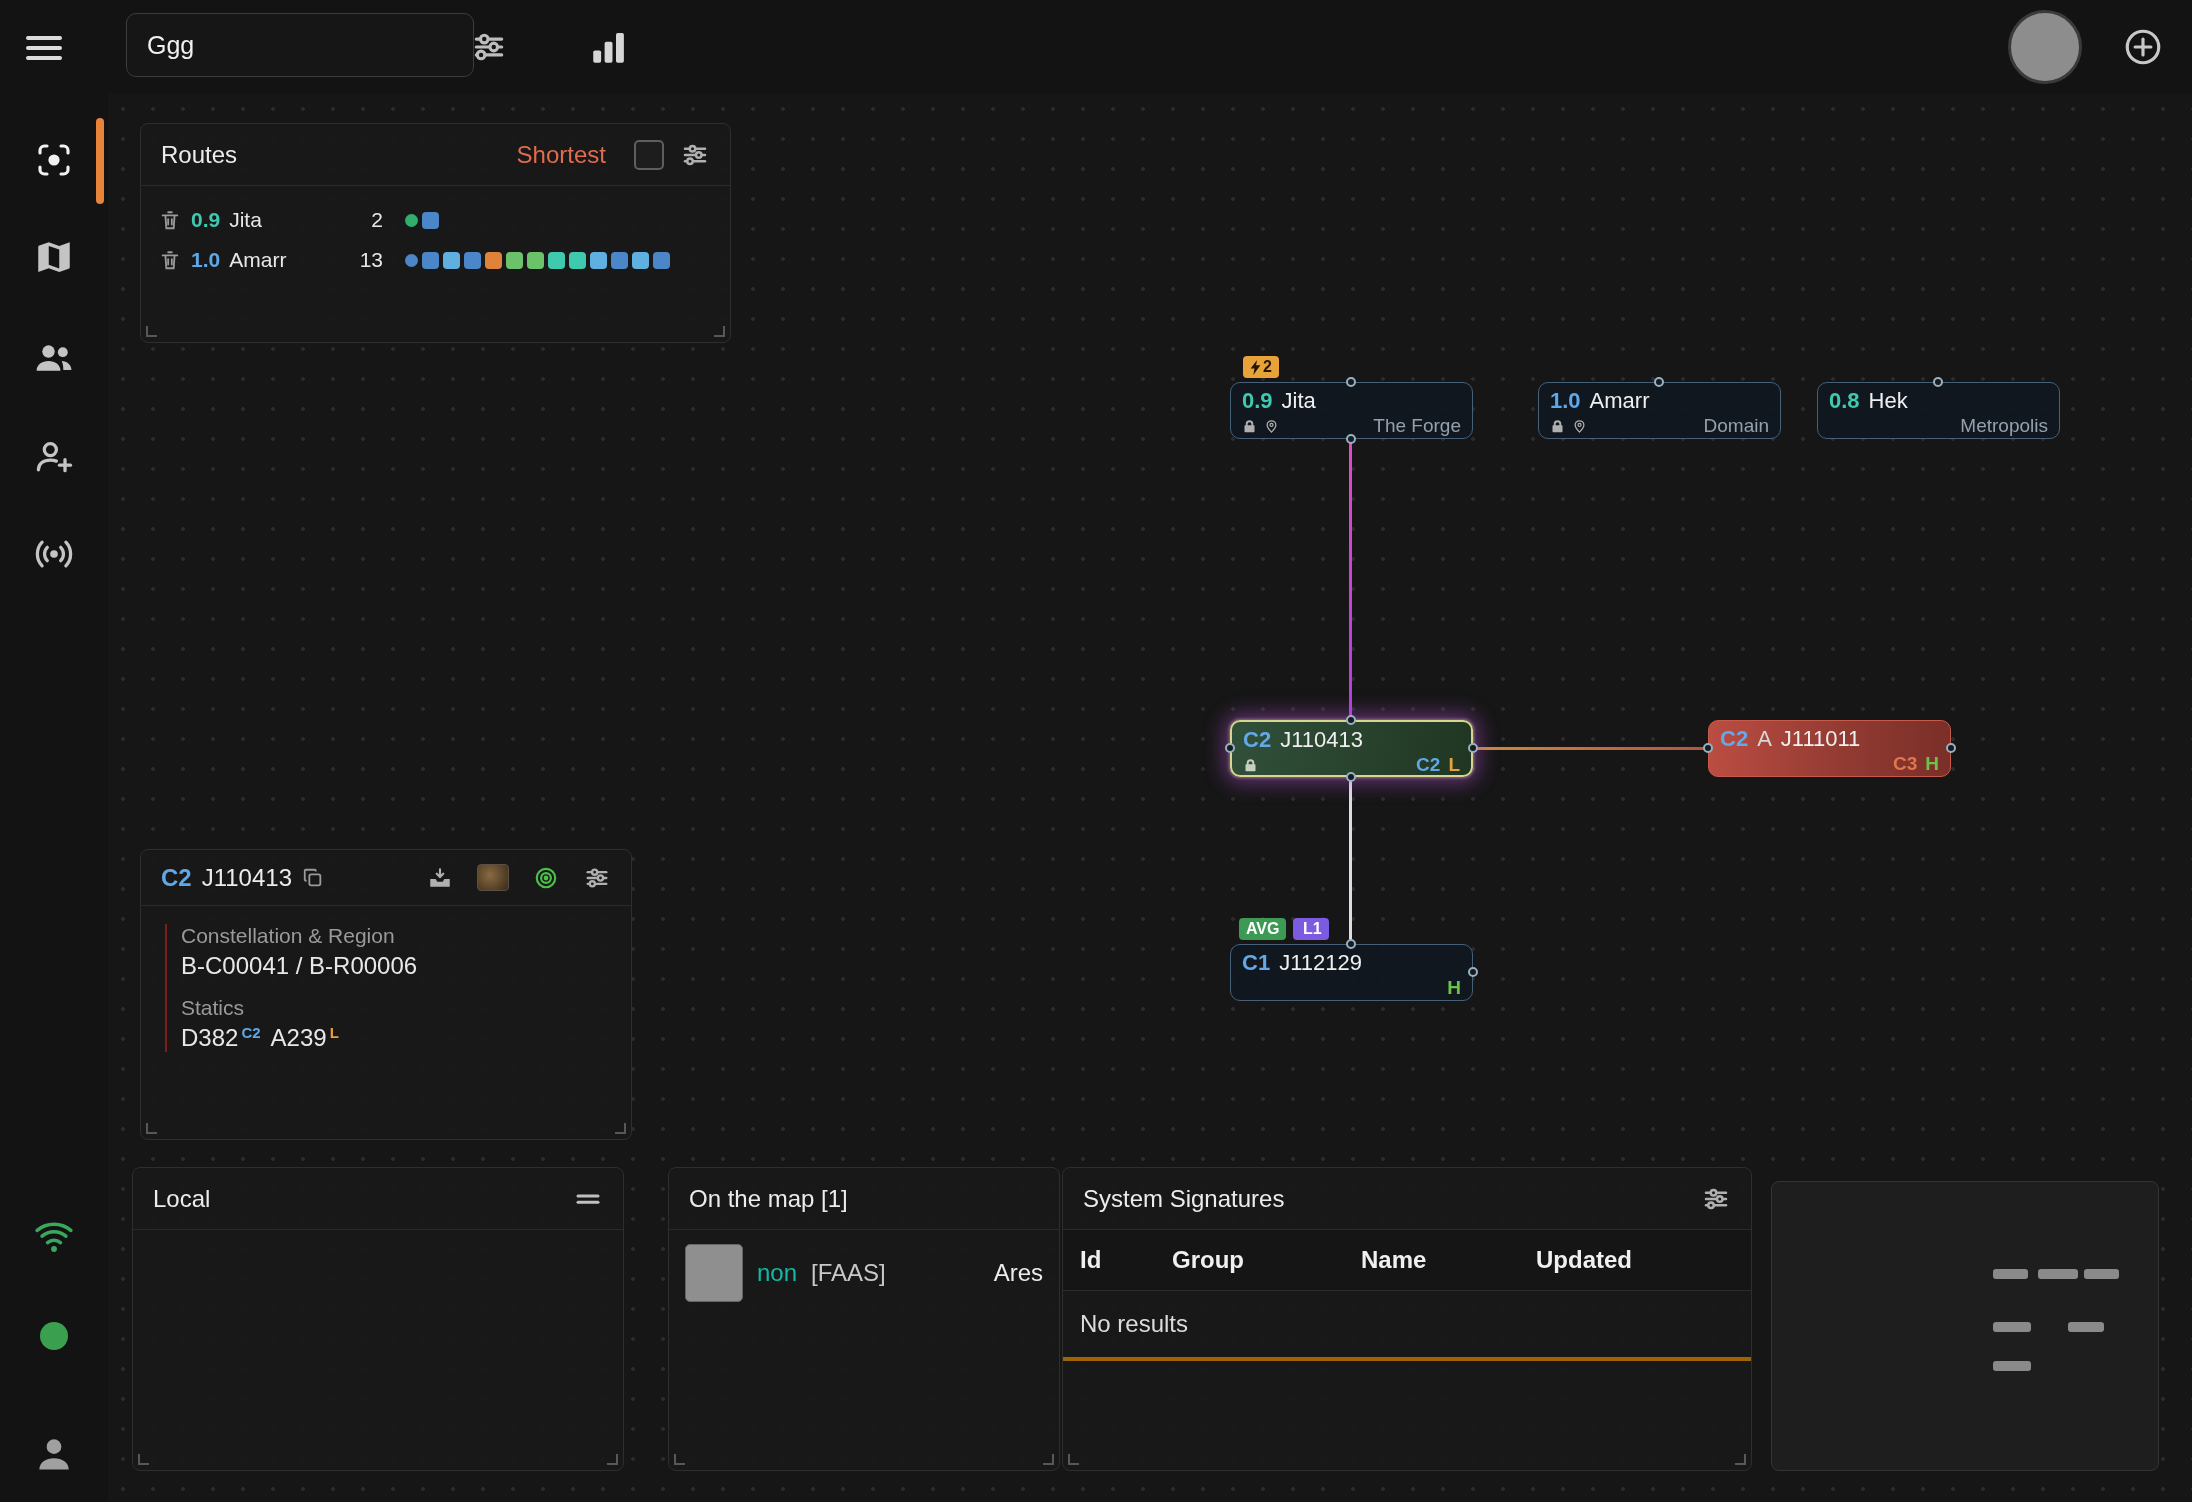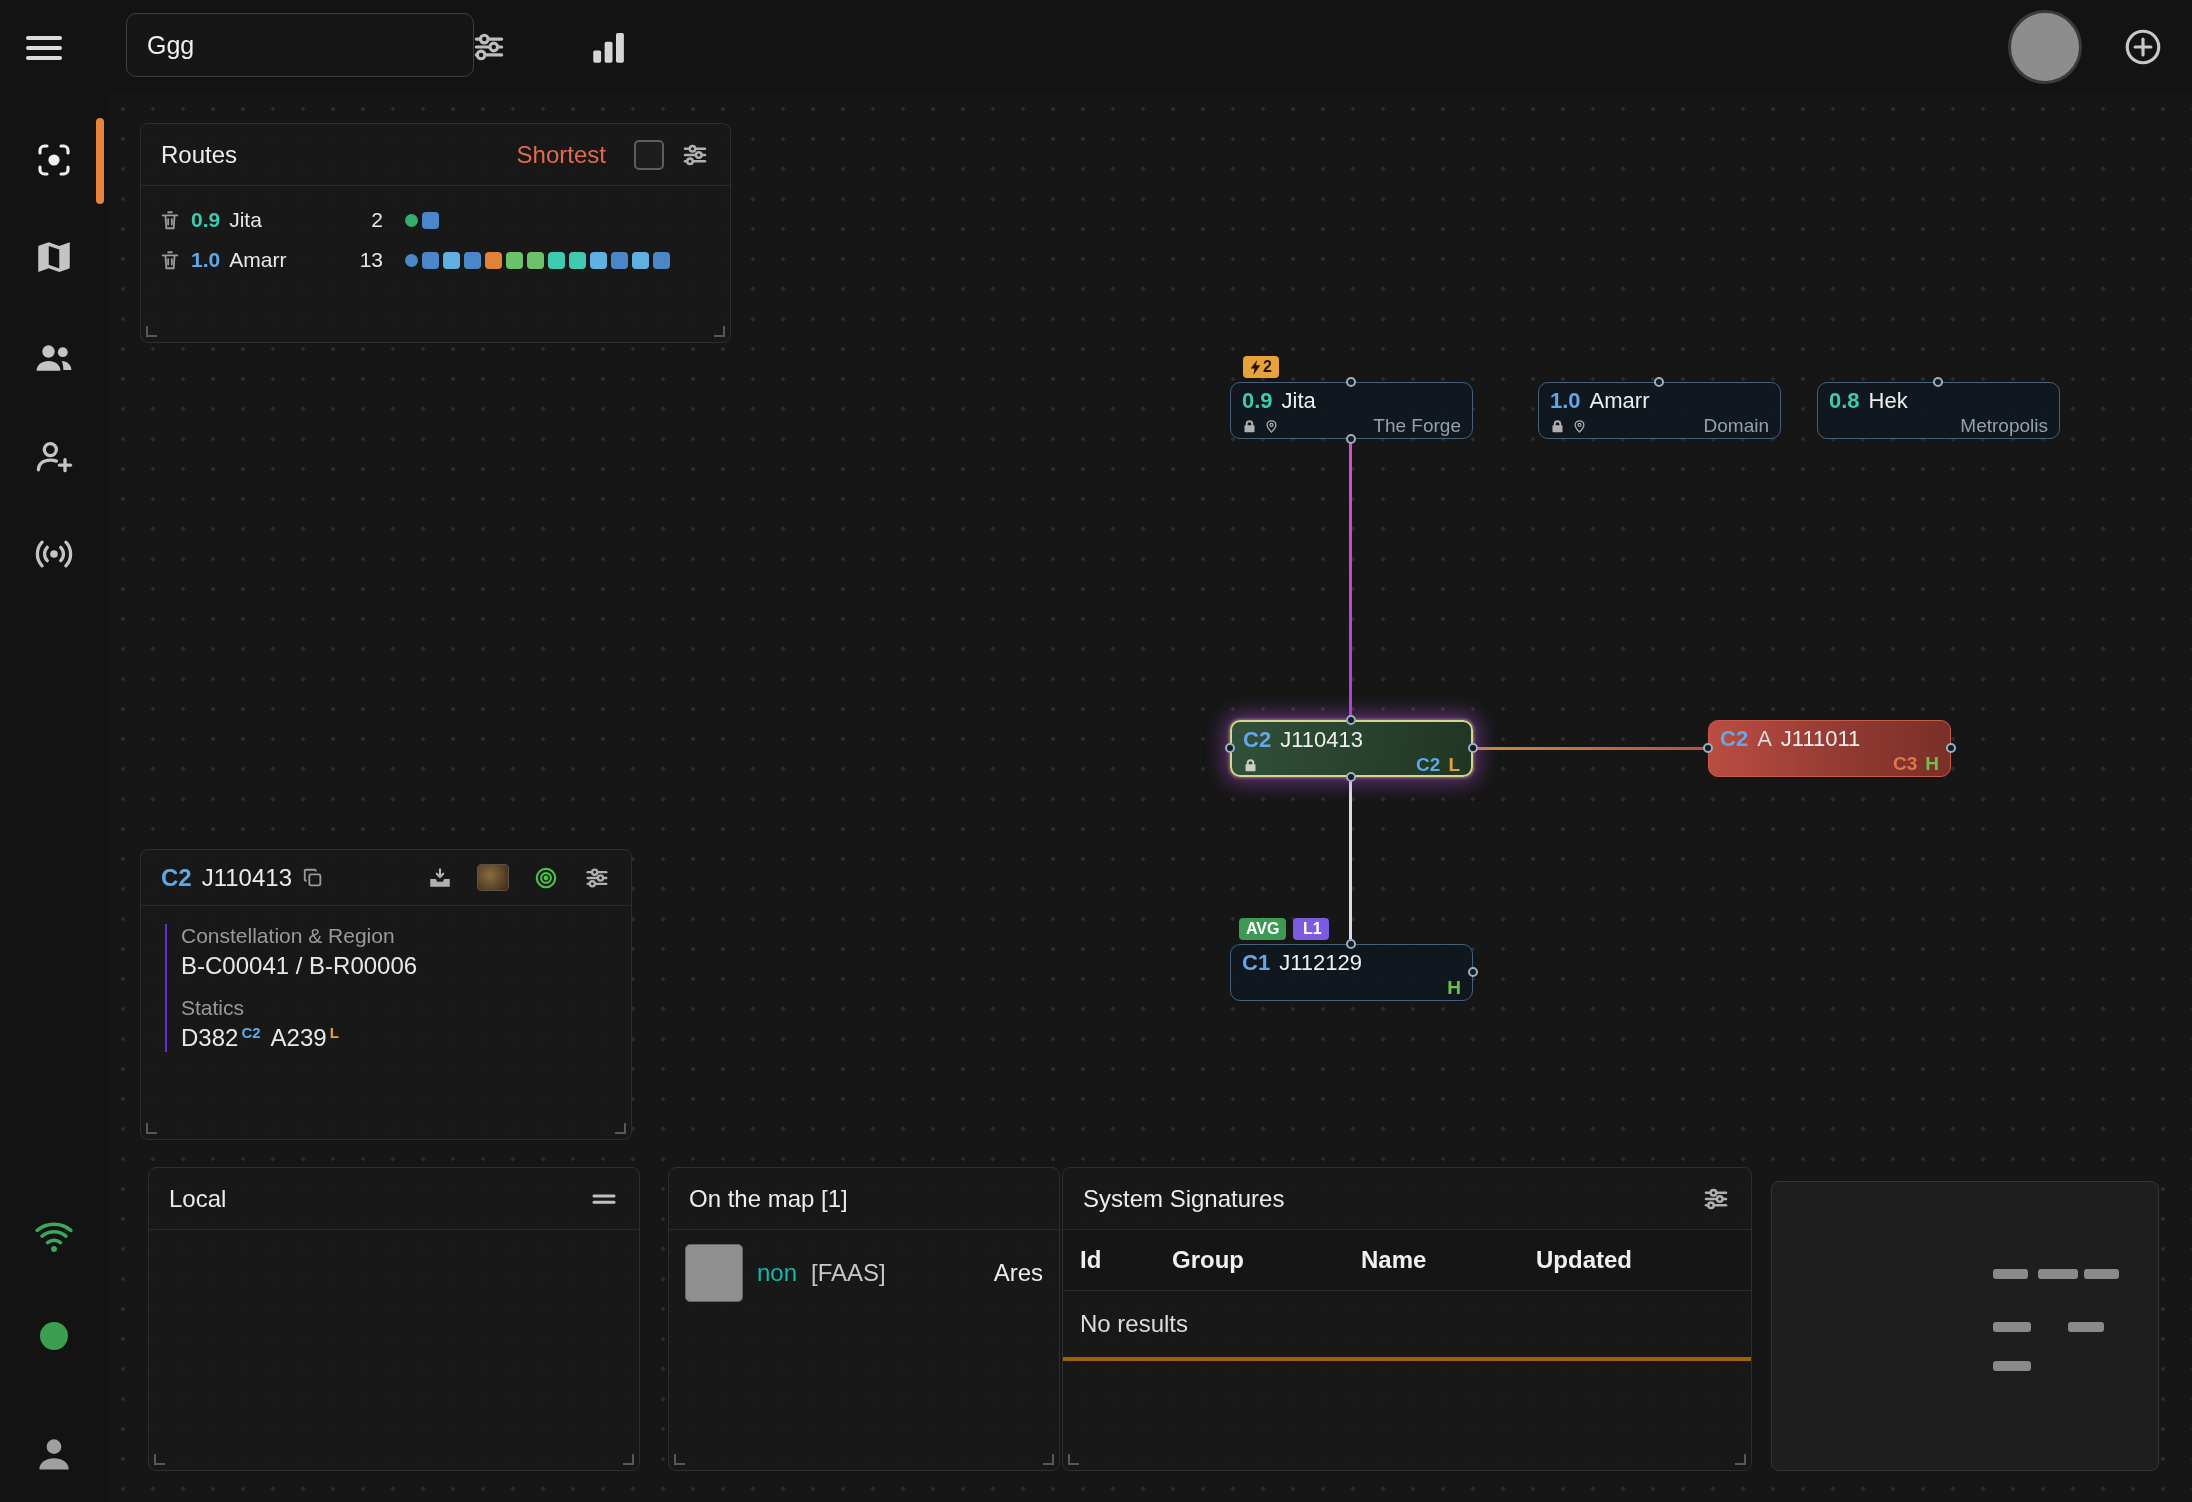--- a/index.html
+++ b/index.html
@@ -66,21 +66,21 @@
   .node-badge{position:absolute;top:-27px;font-size:16px;font-weight:700;border-radius:4px;
     padding:2px 7px;line-height:18px;display:flex;align-items:center;gap:2px;}
   .badge-orange{left:12px;background:#e8a23a;color:#241505;}
   .badge-avg{left:8px;background:#3d9a55;color:#fff;}
   .badge-l1{left:62px;background:#7c5be0;color:#fff;padding-left:10px;}
   
   .conn{position:absolute;z-index:5;}
   .cdot{position:absolute;width:10px;height:10px;border-radius:50%;background:#141c24;
     border:2px solid #9ab0c0;z-index:12;box-sizing:border-box;cursor:pointer;}
   
-  .info-block{border-left:2px solid #6d28d9;padding-left:14px;margin:18px 0 0 24px;}
+  .info-block{border-left:2px solid #7f1d1d;padding-left:14px;margin:18px 0 0 24px;}
   .info-label{font-size:21px;color:#9a9a9a;margin-bottom:4px;}
   .info-value{font-size:24px;color:#e8e8e8;margin-bottom:16px;}
   .sup{font-size:15px;font-weight:700;position:relative;top:-8px;margin:0 10px 0 3px;}
   .thumb{width:30px;height:25px;border-radius:4px;border:1px solid #5a5044;
     background:radial-gradient(circle at 40% 40%,#8a6a42,#3a2a18);}
   
   .nobody{position:absolute;left:0;right:0;top:44%;text-align:center;font-size:33px;color:#e4e4e4;}
   
   .pilot-row{display:flex;align-items:center;gap:14px;padding:14px 16px;font-size:24px;}
   .pilot-avatar{width:56px;height:56px;border-radius:5px;background:#8f8f8f;border:1px solid #666;}
@@ -426,21 +426,21 @@
   <div class="info-block">
     <div class="info-label">Constellation &amp; Region</div>
     <div class="info-value">B-C00041 / B-R00006</div>
     <div class="info-label">Statics</div>
     <div class="info-value">
       <span>D382</span><span class="sup c-blue">C2</span><span>A239</span><span class="sup lt-L">L</span>
     </div>
   </div>
 </div>
 
-<div class="panel" style="left:148px;top:1167px;width:492px;height:304px;">
+<div class="panel" style="left:132px;top:1167px;width:492px;height:304px;">
   <div class="p-header">
     <span class="p-title">Local</span>
     <span class="p-spacer"></span>
     <span>
       <svg width="30" height="30" viewBox="0 0 24 24" fill="none" stroke="#c0c0c0" stroke-width="2.4" stroke-linecap="round">
         <line x1="4" y1="9.5" x2="20" y2="9.5"></line>
           <line x1="4" y1="14.5" x2="20" y2="14.5"></line>
       </svg>
     </span>
   </div>

